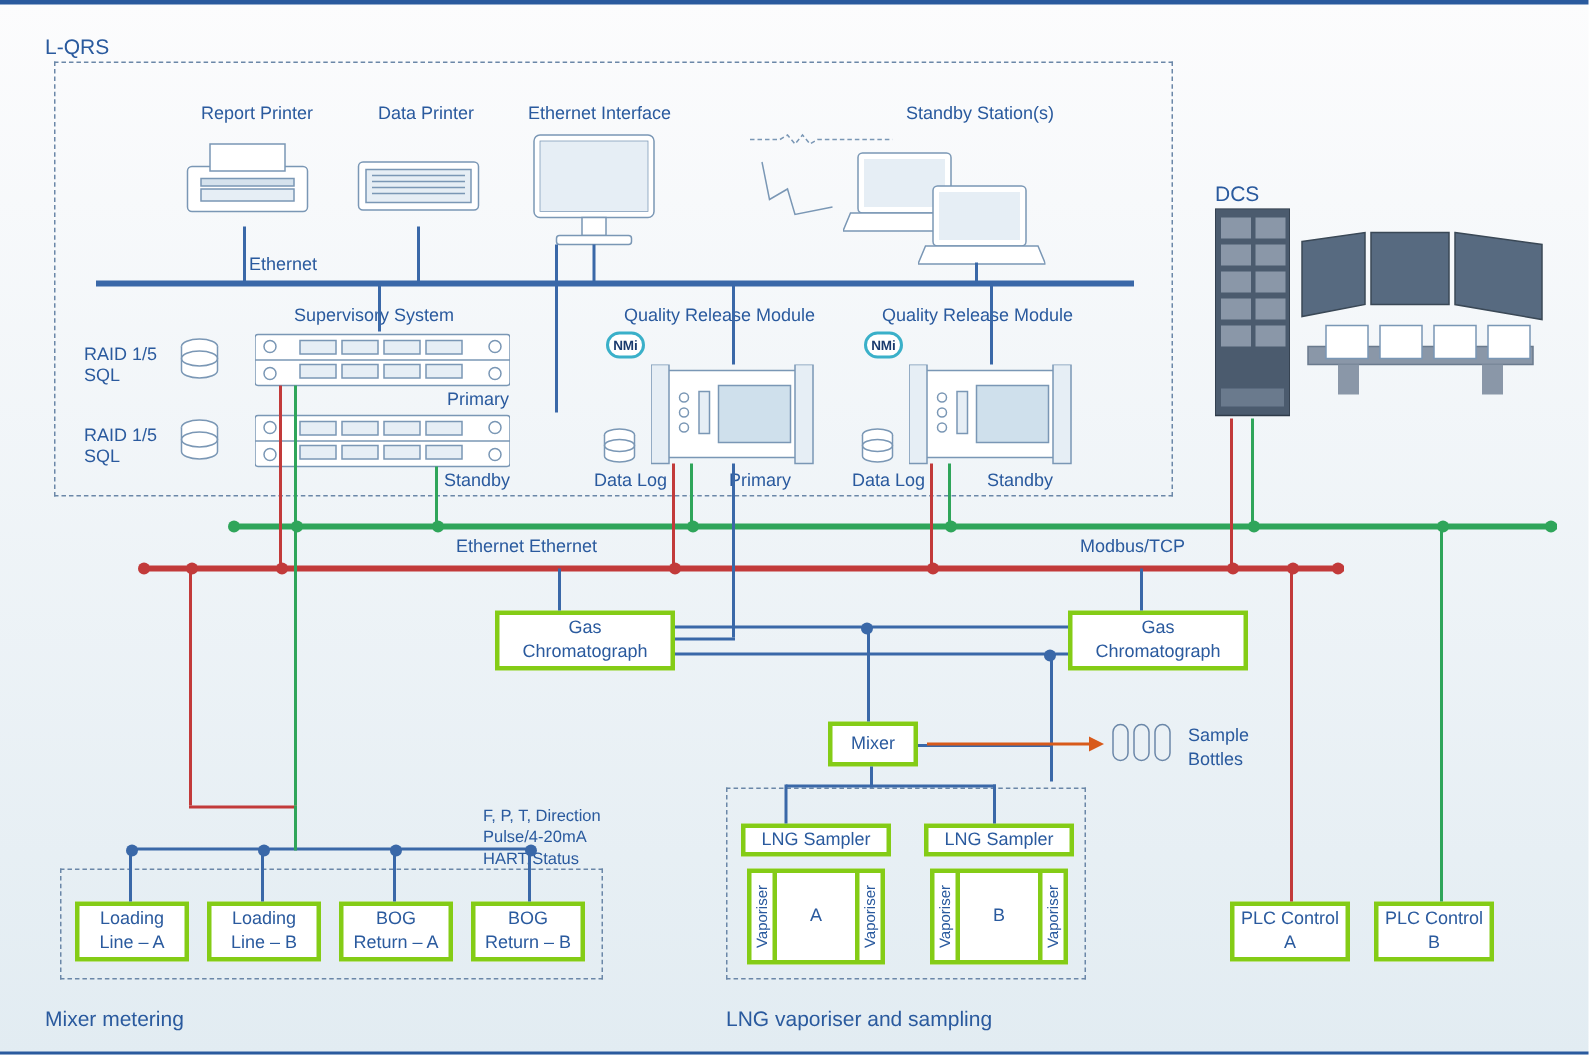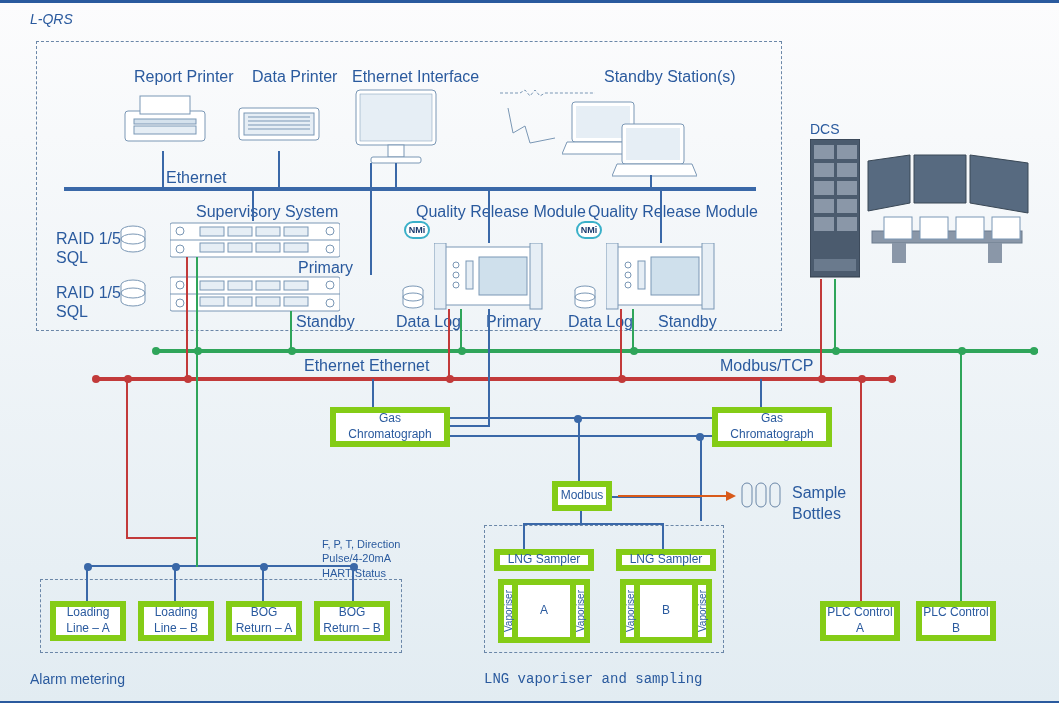--- a/index.html
+++ b/index.html
@@ -8,37 +8,37 @@
     height: 703px;
     font-family: Arial, sans-serif;
     background: linear-gradient(to bottom, #fcfcfd 0%, #e2ecf2 100%);
     border-top: 3px solid #2a5a9e;
     border-bottom: 2px solid #2a5a9e;
     position: relative;
     overflow: hidden;
   }
   .label {
     position: absolute;
-    font-size: 16px;
+    font-size: 12px;
     color: #2a5a9e;
     white-space: nowrap;
   }
   .section-title {
     font-size: 14px;
     color: #2a5a9e;
     font-weight: 500;
   }
   .dashed-box {
     position: absolute;
     border: 1px dashed #6b87a8;
     background: transparent;
   }
   .solid-box {
     position: absolute;
-    border: 6px solid #84cc16;
+    border: 3px solid #84cc16;
     background: #fff;
     display: flex;
     align-items: center;
     justify-content: center;
     font-size: 12px;
     color: #2a5a9e;
     text-align: center;
     line-height: 1.3;
   }
   .bus {
@@ -78,21 +78,21 @@
     color: #2a5a9e;
   }
   .arrow-red {
     position: absolute;
   }
 </style>
 </head>
 <body>
 
 <div class="dashed-box" style="left:36px; top:38px; width:746px; height:290px;"></div>
-<div class="label section-title" style="left:30px; top:8px;font-style:italic;">L-QRS</div>
+<div class="label section-title" style="left:30px; top:20px;">L-QRS</div>
 
 <div class="label" style="left:134px; top:65px;">Report Printer</div>
 <div class="label" style="left:252px; top:65px;">Data Printer</div>
 <div class="label" style="left:352px; top:65px;">Ethernet Interface</div>
 <div class="label" style="left:604px; top:65px;">Standby Station(s)</div>
 
 <svg class="printer-icon" style="left:120px; top:88px;" width="90" height="60">
   <rect x="5" y="20" width="80" height="30" rx="3" fill="#fff" stroke="#7a97b5"></rect>
   <rect x="20" y="5" width="50" height="18" fill="#fff" stroke="#7a97b5"></rect>
   <rect x="14" y="35" width="62" height="8" fill="#e6eef5" stroke="#7a97b5"></rect>
@@ -306,21 +306,21 @@
 <div class="solid-box" style="left:712px; top:404px; width:120px; height:40px; white-space:pre;">Gas<br>Chromatograph</div>
 
 <div class="thin-line" style="left:450px; top:414px; width:262px; height:2px;"></div>
 <div class="thin-line" style="left:450px; top:432px; width:262px; height:2px;"></div>
 <div class="dot dot-blue" style="left:578px; top:416px;"></div>
 <div class="dot dot-blue" style="left:700px; top:434px;"></div>
 
 <div class="vline" style="left:372px; top:376px; height:28px; background:#3a68a8;"></div>
 <div class="vline" style="left:760px; top:376px; height:28px; background:#3a68a8;"></div>
 
-<div class="solid-box" style="left:552px; top:478px; width:60px; height:30px;">Modbus</div>
+<div class="solid-box" style="left:552px; top:478px; width:60px; height:30px;">Mixer</div>
 
 <div class="vline" style="left:578px; top:416px; height:62px; background:#3a68a8;"></div>
 <div class="vline" style="left:700px; top:434px; height:84px; background:#3a68a8;"></div>
 <div class="thin-line" style="left:612px; top:493px; width:88px; height:2px;"></div>
 
 <svg class="arrow-red" style="left:618px; top:486px;" width="118" height="14">
   <line x1="0" y1="7" x2="108" y2="7" stroke="#d85a1a" stroke-width="2"></line>
   <polygon points="108,2 118,7 108,12" fill="#d85a1a"></polygon>
 </svg>
 
@@ -349,24 +349,24 @@
   </div>
 
 <div class="solid-box" style="left:620px; top:576px; width:20px; height:64px;">
     <span class="vert-text">Vaporiser</span>
   </div>
 <div class="solid-box" style="left:640px; top:576px; width:52px; height:64px; border-left:none; border-right:none;">B</div>
 <div class="solid-box" style="left:692px; top:576px; width:20px; height:64px;">
     <span class="vert-text">Vaporiser</span>
   </div>
 
-<div class="label section-title" style="left:484px; top:668px;font-family:Liberation Mono, monospace;">LNG vaporiser and sampling</div>
+<div class="label section-title" style="left:484px; top:668px;">LNG vaporiser and sampling</div>
 
 <div class="dashed-box" style="left:40px; top:576px; width:362px; height:74px;"></div>
-<div class="label section-title" style="left:30px; top:668px;">Alarm metering</div>
+<div class="label section-title" style="left:30px; top:668px;">Mixer metering</div>
 
 <div class="label" style="left:322px; top:534px; white-space:pre; line-height:1.3; font-size:11px;">F, P, T, Direction<br>Pulse/4-20mA<br>HART/Status</div>
 
 <div class="solid-box" style="left:50px; top:598px; width:76px; height:40px; white-space:pre;">Loading<br>Line – A</div>
 <div class="solid-box" style="left:138px; top:598px; width:76px; height:40px; white-space:pre;">Loading<br>Line – B</div>
 <div class="solid-box" style="left:226px; top:598px; width:76px; height:40px; white-space:pre;">BOG<br>Return – A</div>
 <div class="solid-box" style="left:314px; top:598px; width:76px; height:40px; white-space:pre;">BOG<br>Return – B</div>
 
 <div class="thin-line" style="left:86px; top:562px; width:268px; height:2px;"></div>
 <div class="vline" style="left:86px; top:562px; height:36px; background:#3a68a8;"></div>

